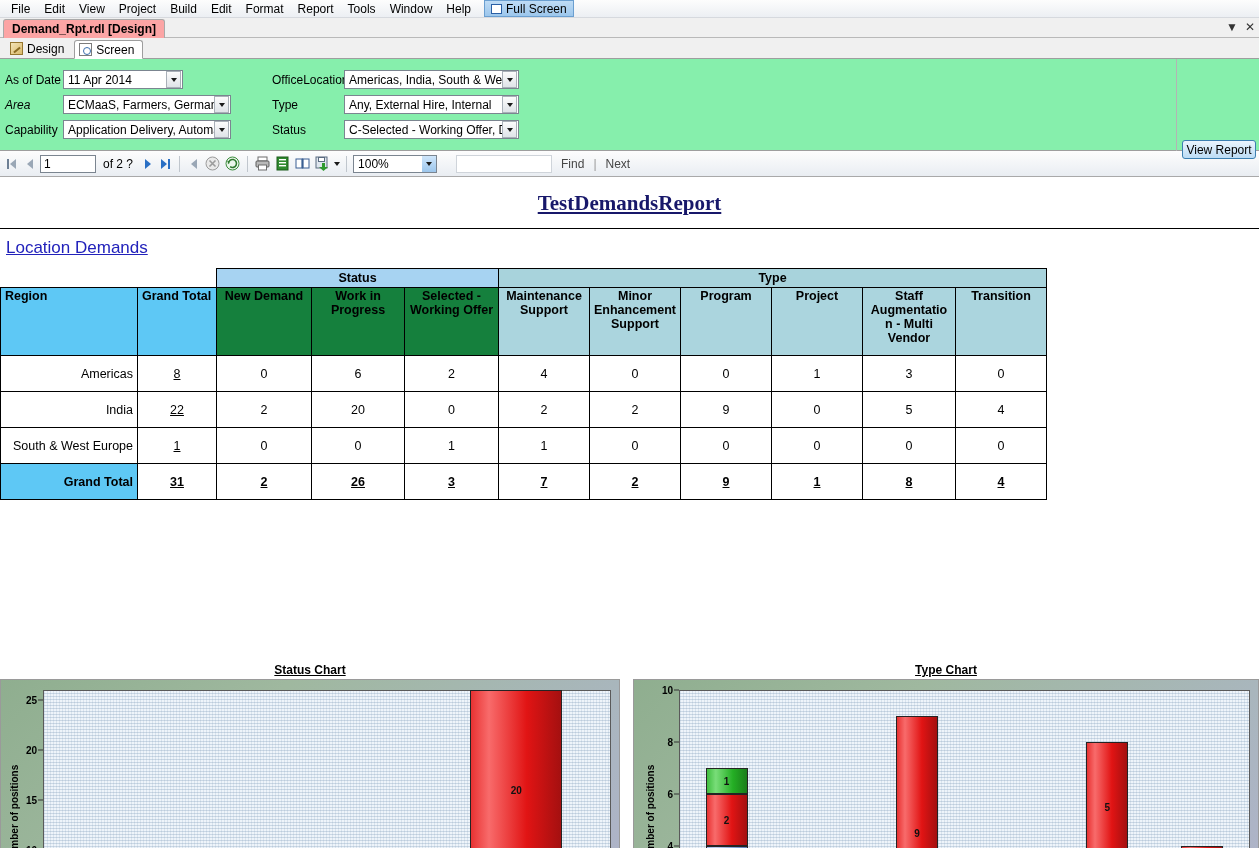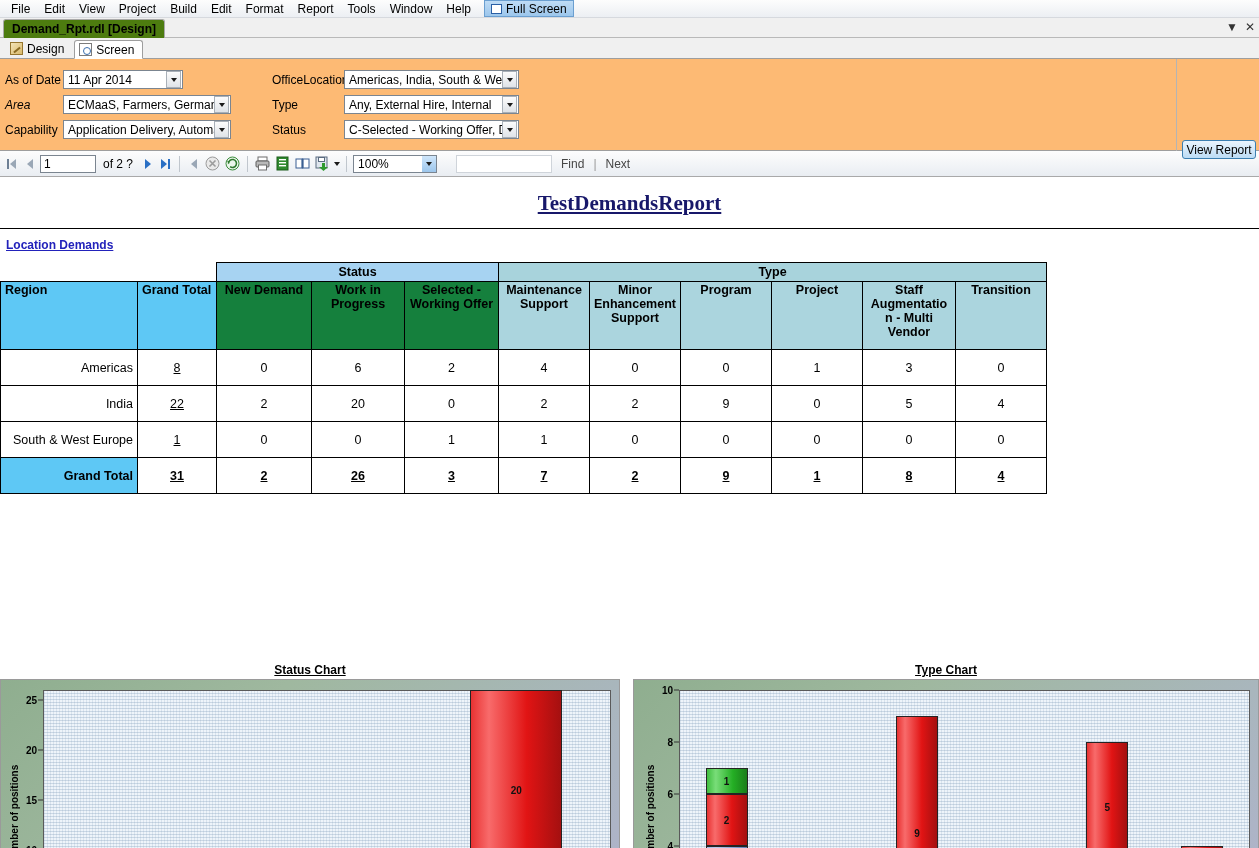--- a/index.html
+++ b/index.html
@@ -30,21 +30,21 @@
     border:1.5px solid #2a5fa5; display:inline-block;
   }
 
   
   .doctabbar {
     height:20px; background:#f0f0f0; position:relative;
     border-bottom:1px solid #b9b9b9;
   }
   .doctab {
     position:absolute; left:3px; top:1px; height:19px;
-    background:#4d7c0f; border:1px solid #a9a9a9; border-bottom:none;
+    background:#fca5a5; border:1px solid #a9a9a9; border-bottom:none;
     border-radius:3px 3px 0 0; padding:2px 8px 0 8px;
     font-weight:bold; font-size:12px;
   }
   .tabclose { position:absolute; right:4px; top:2px; display:flex; gap:7px; color:#333; font-size:12px;}
   .tabclose span { cursor:pointer; }
 
   
   .dpbar {
     height:21px; background:#f0f0f0; border-bottom:1px solid #9e9e9e;
     display:flex; align-items:flex-end; padding-left:6px; gap:2px;
@@ -52,21 +52,21 @@
   .dpitem { display:flex; align-items:center; gap:4px; padding:2px 8px 2px 4px; height:19px; font-size:12px;}
   .dpitem.active { background:#fff; border:1px solid #9e9e9e; border-bottom:1px solid #fff; border-radius:3px 3px 0 0; position:relative; top:1px;}
   .ico16 { width:13px; height:13px; display:inline-block; position:relative; }
   .ico-design { background:linear-gradient(135deg,#f4e4b8,#d9b96a); border:1px solid #96762f; }
   .ico-design:after{ content:""; position:absolute; width:8px; height:2px; background:#8a6a22; transform:rotate(-40deg); left:2px; top:6px;}
   .ico-preview { background:#fff; border:1px solid #7c7c7c; }
   .ico-preview:after{ content:""; position:absolute; width:6px; height:6px; border:1.5px solid #3b6fae; border-radius:50%; left:3px; top:3px;}
 
   
   .parampanel {
-    height:92px; background:#fdba74; position:relative;
+    height:92px; background:#86efac; position:relative;
     border-bottom:1px solid #9e9e9e;
   }
   .pfield { position:absolute; display:flex; align-items:center; }
   .plabel { font-size:12px; color:#000; }
   .pselect {
     height:19px; background:#fff; border:1px solid #7b8590;
     display:flex; align-items:center; justify-content:space-between;
     font-size:12px; padding:0 1px 0 4px; overflow:hidden; white-space:nowrap;
   }
   .pselect .txt { overflow:hidden; text-overflow:clip; white-space:nowrap; }
@@ -114,21 +114,21 @@
 
   
   .reportbody { position:relative; background:#fff; height:640px; }
   .rtitle {
     text-align:center; margin-top:14px;
     font-family:"Liberation Serif", serif; font-size:21px; font-weight:bold;
     color:#18186a; text-decoration:underline;
   }
   .hrline { border-top:1px solid #000; margin:12px 0 0 0; }
   .loclink {
-    margin:9px 0 0 6px; color:#2222bb; font-size:12px; font-weight:bold;
+    margin:9px 0 0 6px; color:#2222bb; font-size:17px; font-weight:normal;
     text-decoration:underline; display:inline-block;
   }
 
   
   table.rpt { border-collapse:collapse; margin-left:0px; margin-top:10px; font-size:12.5px;}
   table.rpt td, table.rpt th { border:1px solid #000; padding:1px 4px; }
   .grp-status { background:#a7d3f2; text-align:center; font-weight:bold; height:19px;}
   .grp-type   { background:#a8d3dc; text-align:center; font-weight:bold; height:19px;}
   .hd-key     { background:#5ec8f5; font-weight:bold; vertical-align:top; height:68px;}
   .hd-status  { background:#15803d; font-weight:bold; text-align:center; vertical-align:top;}

